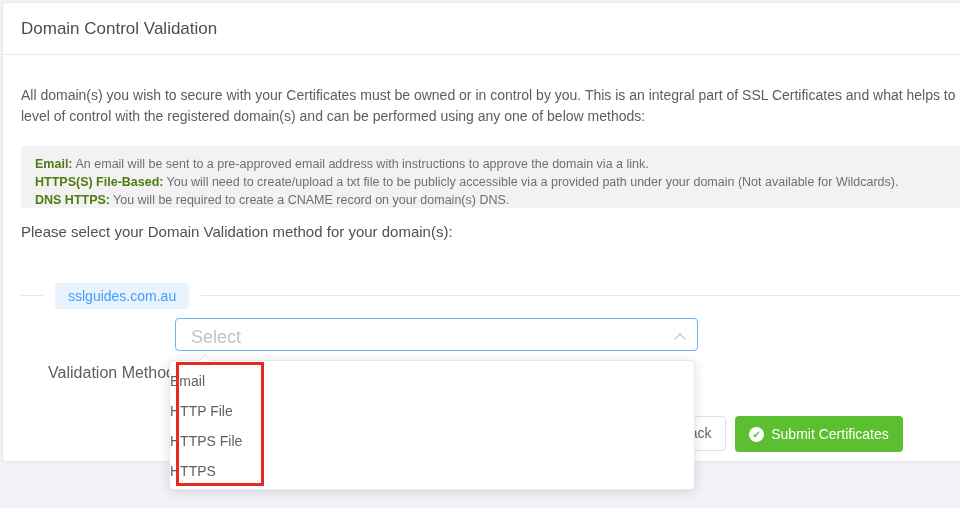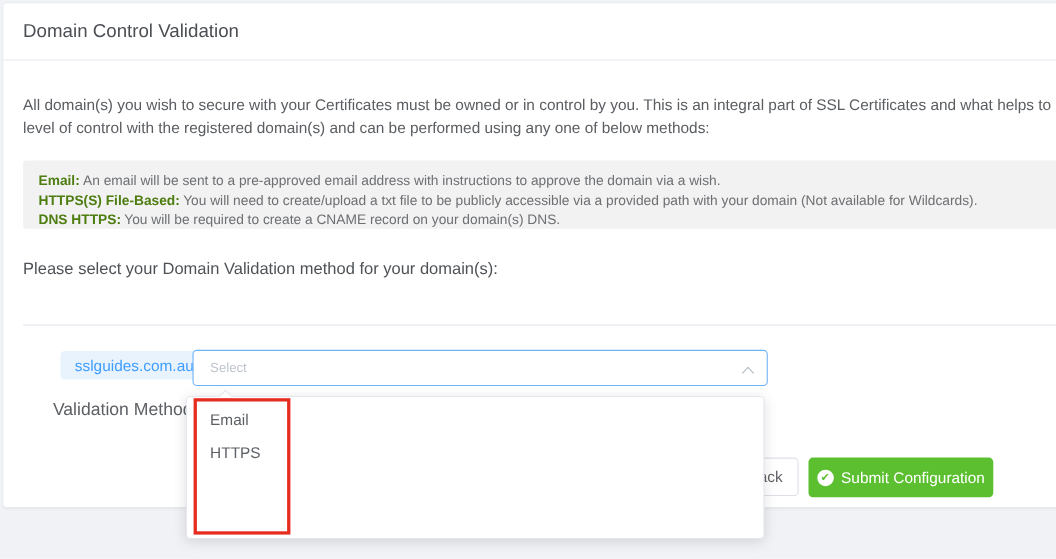--- a/index.html
+++ b/index.html
@@ -23,43 +23,43 @@
     font-size:14px; line-height:21px; color:#5a5d61; white-space:nowrap; }
 
   .info-box {
     position:absolute; left:18px; top:143px; width:1060px; height:62px;
     background:#f2f2f3; border-radius:3px; padding:9px 14px;
     font-size:12.5px; line-height:18px; color:#6d6f72; white-space:nowrap;
   }
   .info-box b { color:#4d7c0f; }
   .info-box span { margin-left:3px; }
 
-  .prompt { position:absolute; left:18px; top:233px; font-size:15px; color:#4e5256; }
+  .prompt { position:absolute; left:18px; top:220px; font-size:15px; color:#4e5256; }
 
   
   .domain-rule { position:absolute; left:18px; top:292px; width:1042px;
     border-top:1px solid #e4e7ed; }
   .domain-tab-wrap { position:absolute; left:40px; top:280px; background:#ffffff;
-    padding:0 12px;margin-top:36px; }
+    padding:0 12px; }
   .domain-tab {
     display:inline-block; height:26px; line-height:26px; padding:0 13px;
     background:#e8f3fe; color:#409eff; font-size:14px; border-radius:4px;
     cursor:pointer;
   }
 
   
   .field-label { position:absolute; left:0; top:325px; width:172px;
     text-align:right; font-size:16px; color:#5c5f63;margin-top:36px; }
   .select-box {
     position:absolute; left:172px; top:315px; width:523px; height:33px;
     background:#fff; border:1px solid #6db3f8; border-radius:4px;
     cursor:pointer;
   }
   .select-placeholder { position:absolute; left:15px; top:8px;
-    font-size:12px; color:#bfc4cc; }
+    font-size:18px; color:#bfc4cc; }
   .chevron-up {
     position:absolute; right:13px; top:14px; width:8px; height:8px;
   }
   .chevron-up::before {
     content:""; position:absolute; left:0; top:2px; width:7px; height:7px;
     border-left:1.5px solid #b4bac4; border-top:1.5px solid #b4bac4;
     transform:rotate(45deg);
   }
 
   
@@ -85,21 +85,21 @@
     position:absolute; left:169px; top:360px; width:526px; height:130px;
     background:#ffffff; border:1px solid #e4e7ed; border-radius:4px;
     box-shadow:0 2px 12px rgba(0,0,0,0.12); z-index:10; padding-top:5px;
   }
   .dropdown-arrow {
     position:absolute; left:201px; top:356px; width:8px; height:8px;
     background:#ffffff; border-left:1px solid #e4e7ed; border-top:1px solid #e4e7ed;
     transform:rotate(45deg); z-index:11;
   }
   .dropdown-item {
-    height:30px; line-height:30px; padding-left:21px;
+    height:30px; line-height:30px; 
     font-size:14px; color:#5d6066; cursor:pointer;
   }
 
   
   .red-annotation {
     position:absolute; left:176px; top:362px; width:88px; height:124px;
     border:3px solid #e62c1e; z-index:20; pointer-events:none;
   }
 </style>
 </head>
@@ -111,22 +111,22 @@
     <div class="card-header">
       <div class="card-title">Domain Control Validation</div>
     </div>
 
     <div class="intro">
       <div>All domain(s) you wish to secure with your Certificates must be owned or in control by you. This is an integral part of SSL Certificates and what helps to</div>
       <div>level of control with the registered domain(s) and can be performed using any one of below methods:</div>
     </div>
 
     <div class="info-box">
-      <div><b>Email:</b><span>An email will be sent to a pre-approved email address with instructions to approve the domain via a wish.</span></div>
-      <div><b>HTTPS(S) File-Based:</b><span>You will need to create/upload a txt file to be publicly accessible via a provided path with your domain (Not available for Wildcards).</span></div>
+      <div><b>Email:</b><span>An email will be sent to a pre-approved email address with instructions to approve the domain via a link.</span></div>
+      <div><b>HTTPS(S) File-Based:</b><span>You will need to create/upload a txt file to be publicly accessible via a provided path under your domain (Not available for Wildcards).</span></div>
       <div><b>DNS HTTPS:</b><span>You will be required to create a CNAME record on your domain(s) DNS.</span></div>
     </div>
 
     <div class="prompt">Please select your Domain Validation method for your domain(s):</div>
 
     <div class="domain-rule"></div>
     <div class="domain-tab-wrap">
       <span class="domain-tab">sslguides.com.au</span>
     </div>
 
@@ -134,26 +134,28 @@
 
     <div class="select-box">
       <span class="select-placeholder">Select</span>
       <span class="chevron-up"></span>
     </div>
 
     <button class="btn-back">Back</button>
 
     <button class="btn-submit">
       <span class="check-circle">✔</span>
-      <span>Submit Configuration</span>
+      <span>Submit Certificates</span>
     </button>
   </div>
 
   <div class="dropdown-arrow"></div>
 
   <div class="dropdown">
     <div class="dropdown-item">Email</div>
+    <div class="dropdown-item">HTTP File</div>
+    <div class="dropdown-item">HTTPS File</div>
     <div class="dropdown-item">HTTPS</div>
   </div>
 
   <div class="red-annotation"></div>
 
 </div>
 
 </body></html>

